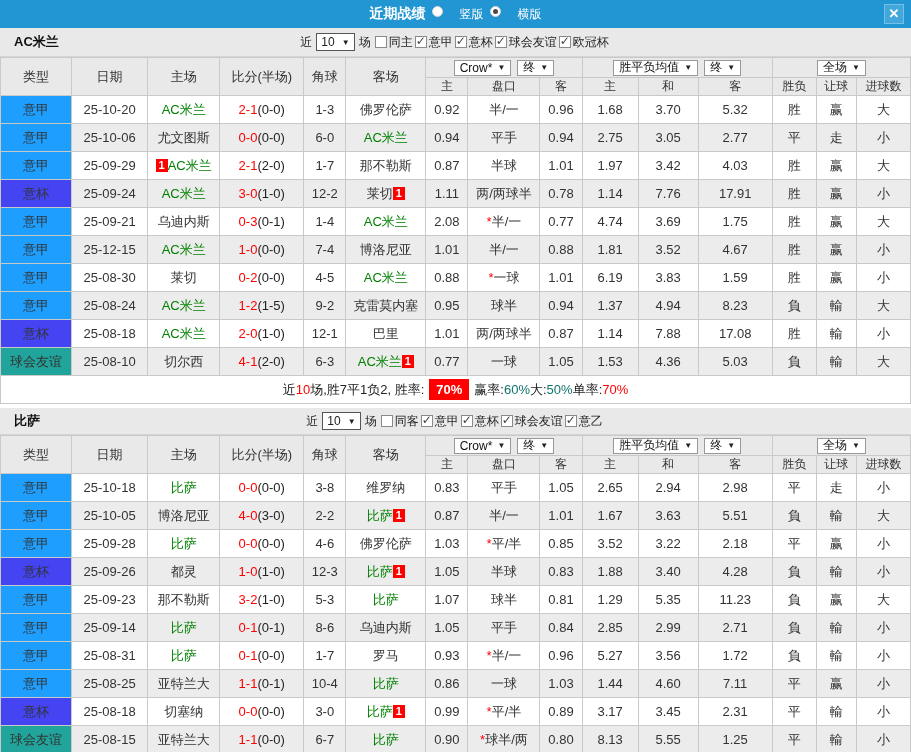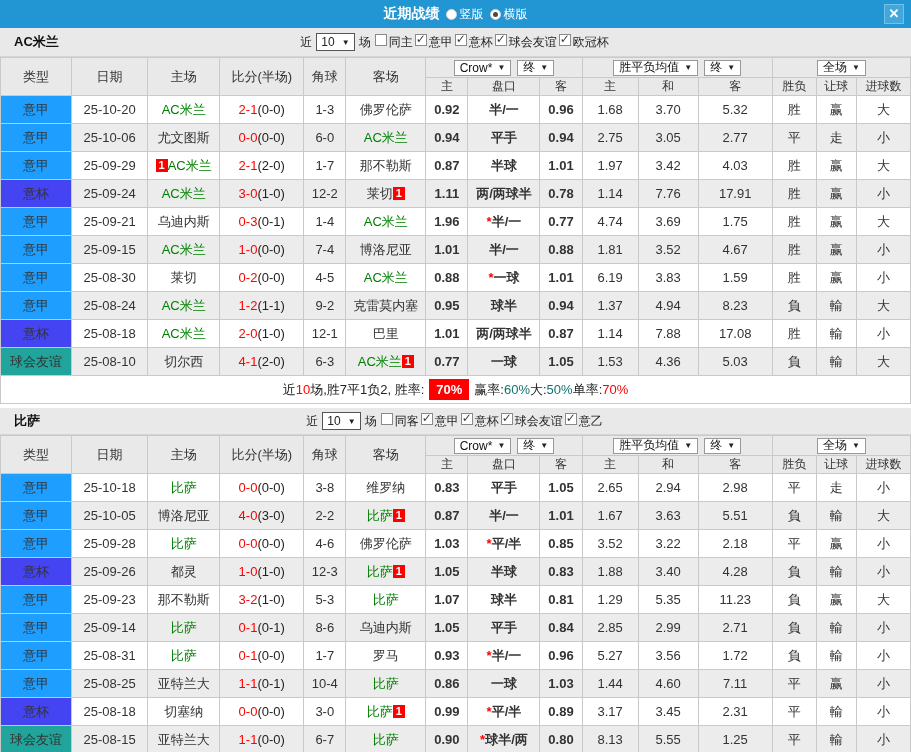--- a/index.html
+++ b/index.html
@@ -3,48 +3,48 @@
 <meta charset="utf-8">
 <style>
   * { margin:0; padding:0; box-sizing:border-box; }
   body { font-family:"Liberation Sans","DejaVu Sans",sans-serif; background:#fff; }
   .window { width:911px; height:752px; overflow:hidden; background:#fff; position:relative; }
 
   
   .topbar { height:28px; background:#2196d3; display:flex; align-items:center; justify-content:center; position:relative; }
   .titlebar-center { display:flex; align-items:center; gap:6px; }
   .win-title { color:#fff; font-weight:bold; font-size:14px; }
-  .radio-opt { display:flex; align-items:center; gap:3px; color:#fff; font-size:12px; cursor:pointer; }
+  .radio-opt { display:flex; gap:17px; color:#fff; font-size:12px; cursor:pointer; }
   .radio { width:11px; height:11px; border-radius:50%; background:#fff; border:1px solid #d5d5d5; display:inline-block; position:relative; }
   .radio.selected::after { content:""; position:absolute; left:2px; top:2px; width:5px; height:5px; border-radius:50%; background:#4a4a4a; }
   .close { position:absolute; right:7px; top:4px; width:20px; height:20px; background:#42a7db; border:1px solid #74c0e6; color:#fff; font-size:13px; font-weight:bold; line-height:18px; text-align:center; cursor:pointer; }
 
   
   .filterbar { height:29px; background:#e9e9e9; display:flex; align-items:center; position:relative; border-bottom:1px solid #d5d5d5; }
   .filterbar.second { margin-top:4px; height:27px; }
   .teamname { position:absolute; left:14px; font-size:13px; font-weight:bold; color:#111; }
   .filters { margin:0 auto; display:flex; align-items:center; gap:4px; font-size:12px; color:#222; }
   .fsel { display:inline-flex; align-items:center; gap:7px; background:#fff; border:1px solid #555; padding:1px 4px; font-size:12px; cursor:pointer; }
   .caret { font-style:normal; font-size:8px; color:#222; }
   .cbs { display:inline-flex; align-items:center; }
-  .cb-opt { display:inline-flex; align-items:flex-start; gap:2px; margin-right:2px; cursor:pointer; }
+  .cb-opt { display:inline-flex; align-items:center; gap:2px; margin-right:2px; cursor:pointer; }
   .cb { width:12px; height:12px; background:#fff; border:1px solid #8a8a8a; display:inline-block; position:relative; }
   .cb.checked::after { content:"✓"; position:absolute; left:0px; top:-3px; font-size:12px; font-weight:bold; color:#3d3d3d; }
 
   
   table.grid { width:911px; border-collapse:collapse; table-layout:fixed; }
   .grid th, .grid td { border:1px solid #c9c9c9; text-align:center; overflow:hidden; white-space:nowrap; }
   .grid thead th { background:#e9e9e9; font-weight:normal; color:#333; font-size:13px; }
   .grid thead tr.grprow th { height:20px; }
   .grid thead tr.subrow th { height:18px; font-size:12px; }
   .hdd { display:inline-flex; align-items:center; gap:5px; background:#fff; border:1px solid #999; padding:0 5px; height:16px; font-size:12px; color:#111; cursor:pointer; }
   .grp-inner { display:flex; align-items:flex-end; justify-content:center; gap:6px; }
   .grid tbody td { height:28px; font-size:13px; color:#333; background:#fff; }
   .grid tbody tr.even td { background:#ececec; }
-  td.cream, tr.even td.cream { background:#faf4e6;font-weight:bold; }
+  td.cream, tr.even td.cream { background:#faf4e6; }
   td.blue,  tr.even td.blue  { background:#e9f4fa; }
   td.lg { color:#fff; font-size:13px; }
   .lg-blue { background:#1e9fff !important; }
   .lg-purple { background:#4444f2 !important; }
   .lg-teal { background:#21a49b !important; }
   .t-green { color:#008000; }
   .sc { color:#ff0000; }
   .half { color:#222;margin-top:45px; }
   .badge1 { display:inline-block; background:#ff0000; color:#fff; font-size:11px; font-weight:bold; line-height:13px; width:12px; height:13px; vertical-align:1px; }
   .star { color:#ff0000; font-style:normal; }
@@ -253,33 +253,33 @@
     <td class="c-red">赢</td>
     <td class="c-green">小</td>
   </tr>
           <tr>
     <td class="lg lg-blue">意甲</td>
     <td>25-09-21</td>
     <td><span>乌迪内斯</span></td>
     <td><span class="sc">0-3</span><span class="half">(0-1)</span></td>
     <td>1-4</td>
     <td><span class="t-green">AC米兰</span></td>
-    <td class="cream">1.96</td>
+    <td class="cream">2.08</td>
     <td class="cream"><i class="star">*</i>半/一</td>
     <td class="cream">0.77</td>
     <td class="blue">4.74</td>
     <td class="blue">3.69</td>
     <td class="blue">1.75</td>
     <td class="c-red">胜</td>
     <td class="c-red">赢</td>
     <td class="c-red">大</td>
   </tr>
           <tr class="even">
     <td class="lg lg-blue">意甲</td>
-    <td>25-09-15</td>
+    <td>25-12-15</td>
     <td><span class="t-green">AC米兰</span></td>
     <td><span class="sc">1-0</span><span class="half">(0-0)</span></td>
     <td>7-4</td>
     <td><span>博洛尼亚</span></td>
     <td class="cream">1.01</td>
     <td class="cream">半/一</td>
     <td class="cream">0.88</td>
     <td class="blue">1.81</td>
     <td class="blue">3.52</td>
     <td class="blue">4.67</td>
@@ -301,21 +301,21 @@
     <td class="blue">3.83</td>
     <td class="blue">1.59</td>
     <td class="c-red">胜</td>
     <td class="c-red">赢</td>
     <td class="c-green">小</td>
   </tr>
           <tr class="even">
     <td class="lg lg-blue">意甲</td>
     <td>25-08-24</td>
     <td><span class="t-green">AC米兰</span></td>
-    <td><span class="sc">1-2</span><span class="half">(1-1)</span></td>
+    <td><span class="sc">1-2</span><span class="half">(1-5)</span></td>
     <td>9-2</td>
     <td><span>克雷莫内塞</span></td>
     <td class="cream">0.95</td>
     <td class="cream">球半</td>
     <td class="cream">0.94</td>
     <td class="blue">1.37</td>
     <td class="blue">4.94</td>
     <td class="blue">8.23</td>
     <td class="c-green">負</td>
     <td class="c-green">輸</td>

